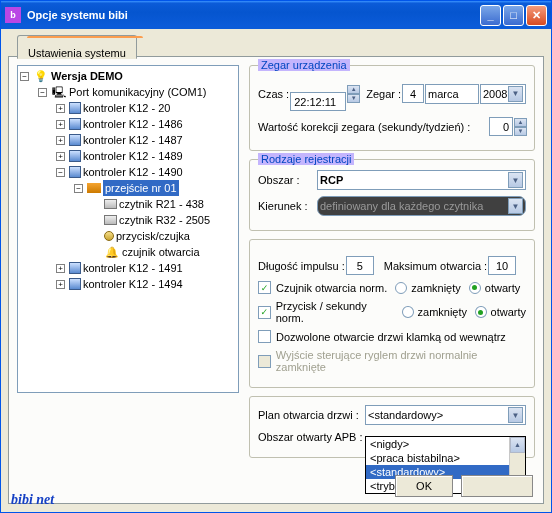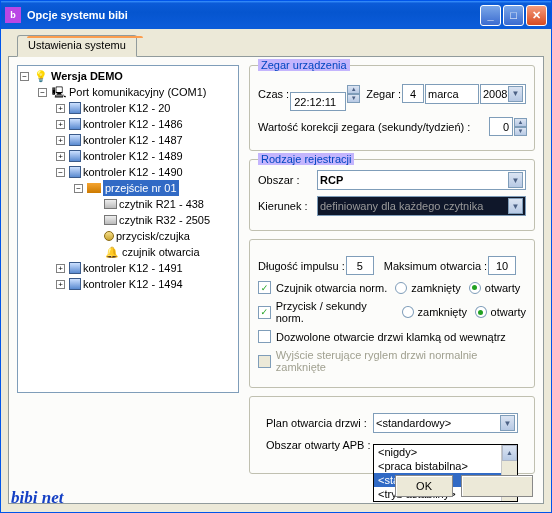--- a/index.html
+++ b/index.html
@@ -6,21 +6,21 @@
 body { margin: 0; background: #ece9d8; }
 .window { width: 552px; height: 513px; background: #ece9d8; border: 1px solid #0055ea; position: relative; }
 .titlebar { height: 28px; background: linear-gradient(to bottom, #3a93ff 0%, #0b5bd8 8%, #0555cf 40%, #0b5bd8 88%, #0b5bd8 100%); display: flex; align-items: center; padding: 0 4px; color: #fff; font-weight: bold; font-size: 12px; }
 .titlebar .ticon { width: 16px; height: 16px; background: #b947e5; margin-right: 6px; display:flex;align-items:center;justify-content:center;color:#fff;font-size:9px; }
 .titlebar .spacer { flex: 1; }
 .winbtn { width: 21px; height: 21px; margin-left: 2px; border-radius: 3px; border: 1px solid #fff; display: flex; align-items: center; justify-content: center; color: #fff; font-weight: bold; font-size: 11px; }
 .winbtn.min,.winbtn.max { background: linear-gradient(to bottom,#7ba7e8,#3a6bd0); }
 .winbtn.close { background: linear-gradient(to bottom,#f49b7b,#d74b21); }
 .body { position: relative; height: calc(100% - 28px); padding: 6px 8px; }
 .tab-strip { position: relative; height: 22px; }
-.tab { position: absolute; top: 0; left: 8px; height: 22px; background: #ece9d8; border: 1px solid #919b9c; border-bottom: 1px solid #ece9d8; border-radius: 3px 3px 0 0; padding: 3px 10px; z-index: 2; }
+.tab { position: absolute; top: 0; left: 8px; height: 22px; background: #ece9d8; border: 1px solid #919b9c; border-bottom: 1px solid #ece9d8; border-radius: 3px 3px 0 0; padding: 11px 10px; z-index: 2; }
 .tab-top { position:absolute; left:9px; right:auto; top:0; height:2px; width: calc(100% - 2px); background:#fc9d4e; border-radius:2px 2px 0 0; }
 .panel { position: absolute; top: 27px; left: 7px; right: 7px; height: 448px; border: 1px solid #919b9c; background: #fcfcfa; padding: 8px; }
 .tree { width: 222px; height: 328px; background: #fff; border: 1px solid #7f9db9; overflow: hidden; padding: 2px 0 2px 2px; font-size: 11px; }
 .tn { white-space: nowrap; display: flex; align-items: center; height: 16px; line-height: 16px; }
 .ind { display:inline-block; width: 18px; }
 .tbox { width: 9px; height: 9px; border: 1px solid #808080; display: inline-flex; align-items:center; justify-content:center; font-size:8px; line-height:7px; margin-right: 4px; color:#000; background:#fff;}
 .ic { width:16px; height:14px; display:inline-flex; align-items:center; justify-content:center; margin-right:2px; font-size:10px;}
 .ic.bulb::before{content:"💡";font-size:11px;}
 .ic.port::before{content:"🖳";font-size:11px;}
 .ic.kont{background:linear-gradient(#cce0ff,#5a8ad0);border:1px solid #3a5a8a;width:12px;height:12px;}
@@ -33,31 +33,31 @@
 .right { position: absolute; left: 240px; top: 8px; right: 8px; }
 .grp { border: 1px solid #c0c0b0; border-radius: 3px; padding: 10px 8px 8px 8px; margin-bottom: 8px; position: relative; }
 .grp .legend { position: absolute; top: -7px; left: 8px; background: #c4b5fd; padding: 0 3px; color:#0046c0; }
 .row { display: flex; align-items: center; margin-bottom: 6px; gap: 1px; }
 .lbl { color: #000; }
 .in { border: 1px solid #7f9db9; background: #fff; height: 19px; padding: 1px 3px; }
 .spin { width:12px; display:flex; flex-direction:column; }
 .sb { width:13px;height:9px;border:1px solid #7f9db9;background:linear-gradient(#dbe4f2,#b7c9e4);font-size:6px;text-align:center;line-height:7px;color:#4c6185;}
 .sel-box { border:1px solid #7f9db9; background:#fff; height:20px; display:flex; align-items:center; padding:0 2px; }
 .sel-box .arrow{margin-left:auto;width:15px;height:16px;border:1px solid #7f9db9;background:linear-gradient(#dbe4f2,#b7c9e4);display:flex;align-items:center;justify-content:center;font-size:8px;color:#4c6185;}
-.sel-box.dis{background:#0f172a;color:#999;}
+.sel-box.dis{background:#404040;color:#999;border-radius:7px;}
 .cb { width:13px;height:13px;border:1px solid #7f9db9;background:#fff;display:inline-flex;align-items:center;justify-content:center;font-size:9px;color:#21a121;margin-right:4px;}
 .rb { width:12px;height:12px;border:1px solid #7f9db9;border-radius:50%;background:#fff;display:inline-flex;align-items:center;justify-content:center;margin-right:3px;}
 .rb.on::after{content:"";width:5px;height:5px;border-radius:50%;background:#21a121;}
 .btn3d { height:22px; border:1px solid #888; background:#ece9d8; padding:0 20px; box-shadow:1px 1px 0 #fff inset;}
 .dropdown-list { position:absolute; border:1px solid #000; background:#fff; width:160px; }
 .dl-item { padding:1px 4px; }
 .dl-item.hl{background:#316ac5;color:#fff;}
 .dl-scroll{position:absolute;right:0;top:0;bottom:0;width:16px;background:#ece9d8;border-left:1px solid #c8c8c8;}
 .scroll-btn{height:16px;background:linear-gradient(#dbe4f2,#b7c9e4);border:1px solid #b0b8c8;font-size:7px;text-align:center;line-height:14px;color:#4c6185;}
-.footer-logo{position:absolute;bottom:4px;left:10px;font-family:'Comic Sans MS',cursive;font-size:17px;color:#1540c4;font-weight:bold;font-style:italic;}
+.footer-logo{position:absolute;bottom:4px;left:10px;font-family:'Comic Sans MS',cursive;font-size:14px;color:#1540c4;font-weight:bold;font-style:italic;}
 .dis-txt{color:#a0a090;}
 </style>
 </head>
 <body>
 
 <div class="window">
   <div class="titlebar">
     <div class="ticon">b</div>
     <span>Opcje systemu bibi</span>
     <div class="spacer"></div>
@@ -262,21 +262,21 @@
           <div class="row">
             <span class="cb"></span>
               <span>Dozwolone otwarcie drzwi klamką od wewnątrz</span>
           </div>
           <div class="row dis-txt">
             <span class="cb" style="background:#ece9d8"></span>
               <span>Wyjście sterujące ryglem drzwi normalnie zamknięte</span>
           </div>
         </div>
 
-        <div class="grp" style="padding:16px;">
+        <div class="grp" style="padding:8px;">
           <div class="row">
             <span class="lbl" style="width:106px">Plan otwarcia drzwi :</span>
             <div class="sel-box" style="flex:1">
                 <span>&lt;standardowy&gt;</span>
                 <span class="arrow">▼</span>
               </div>
           </div>
           <div class="row" style="position:relative;">
             <span class="lbl" style="width:106px">Obszar otwarty APB :</span>
             <div style="position:relative; flex:1;">

